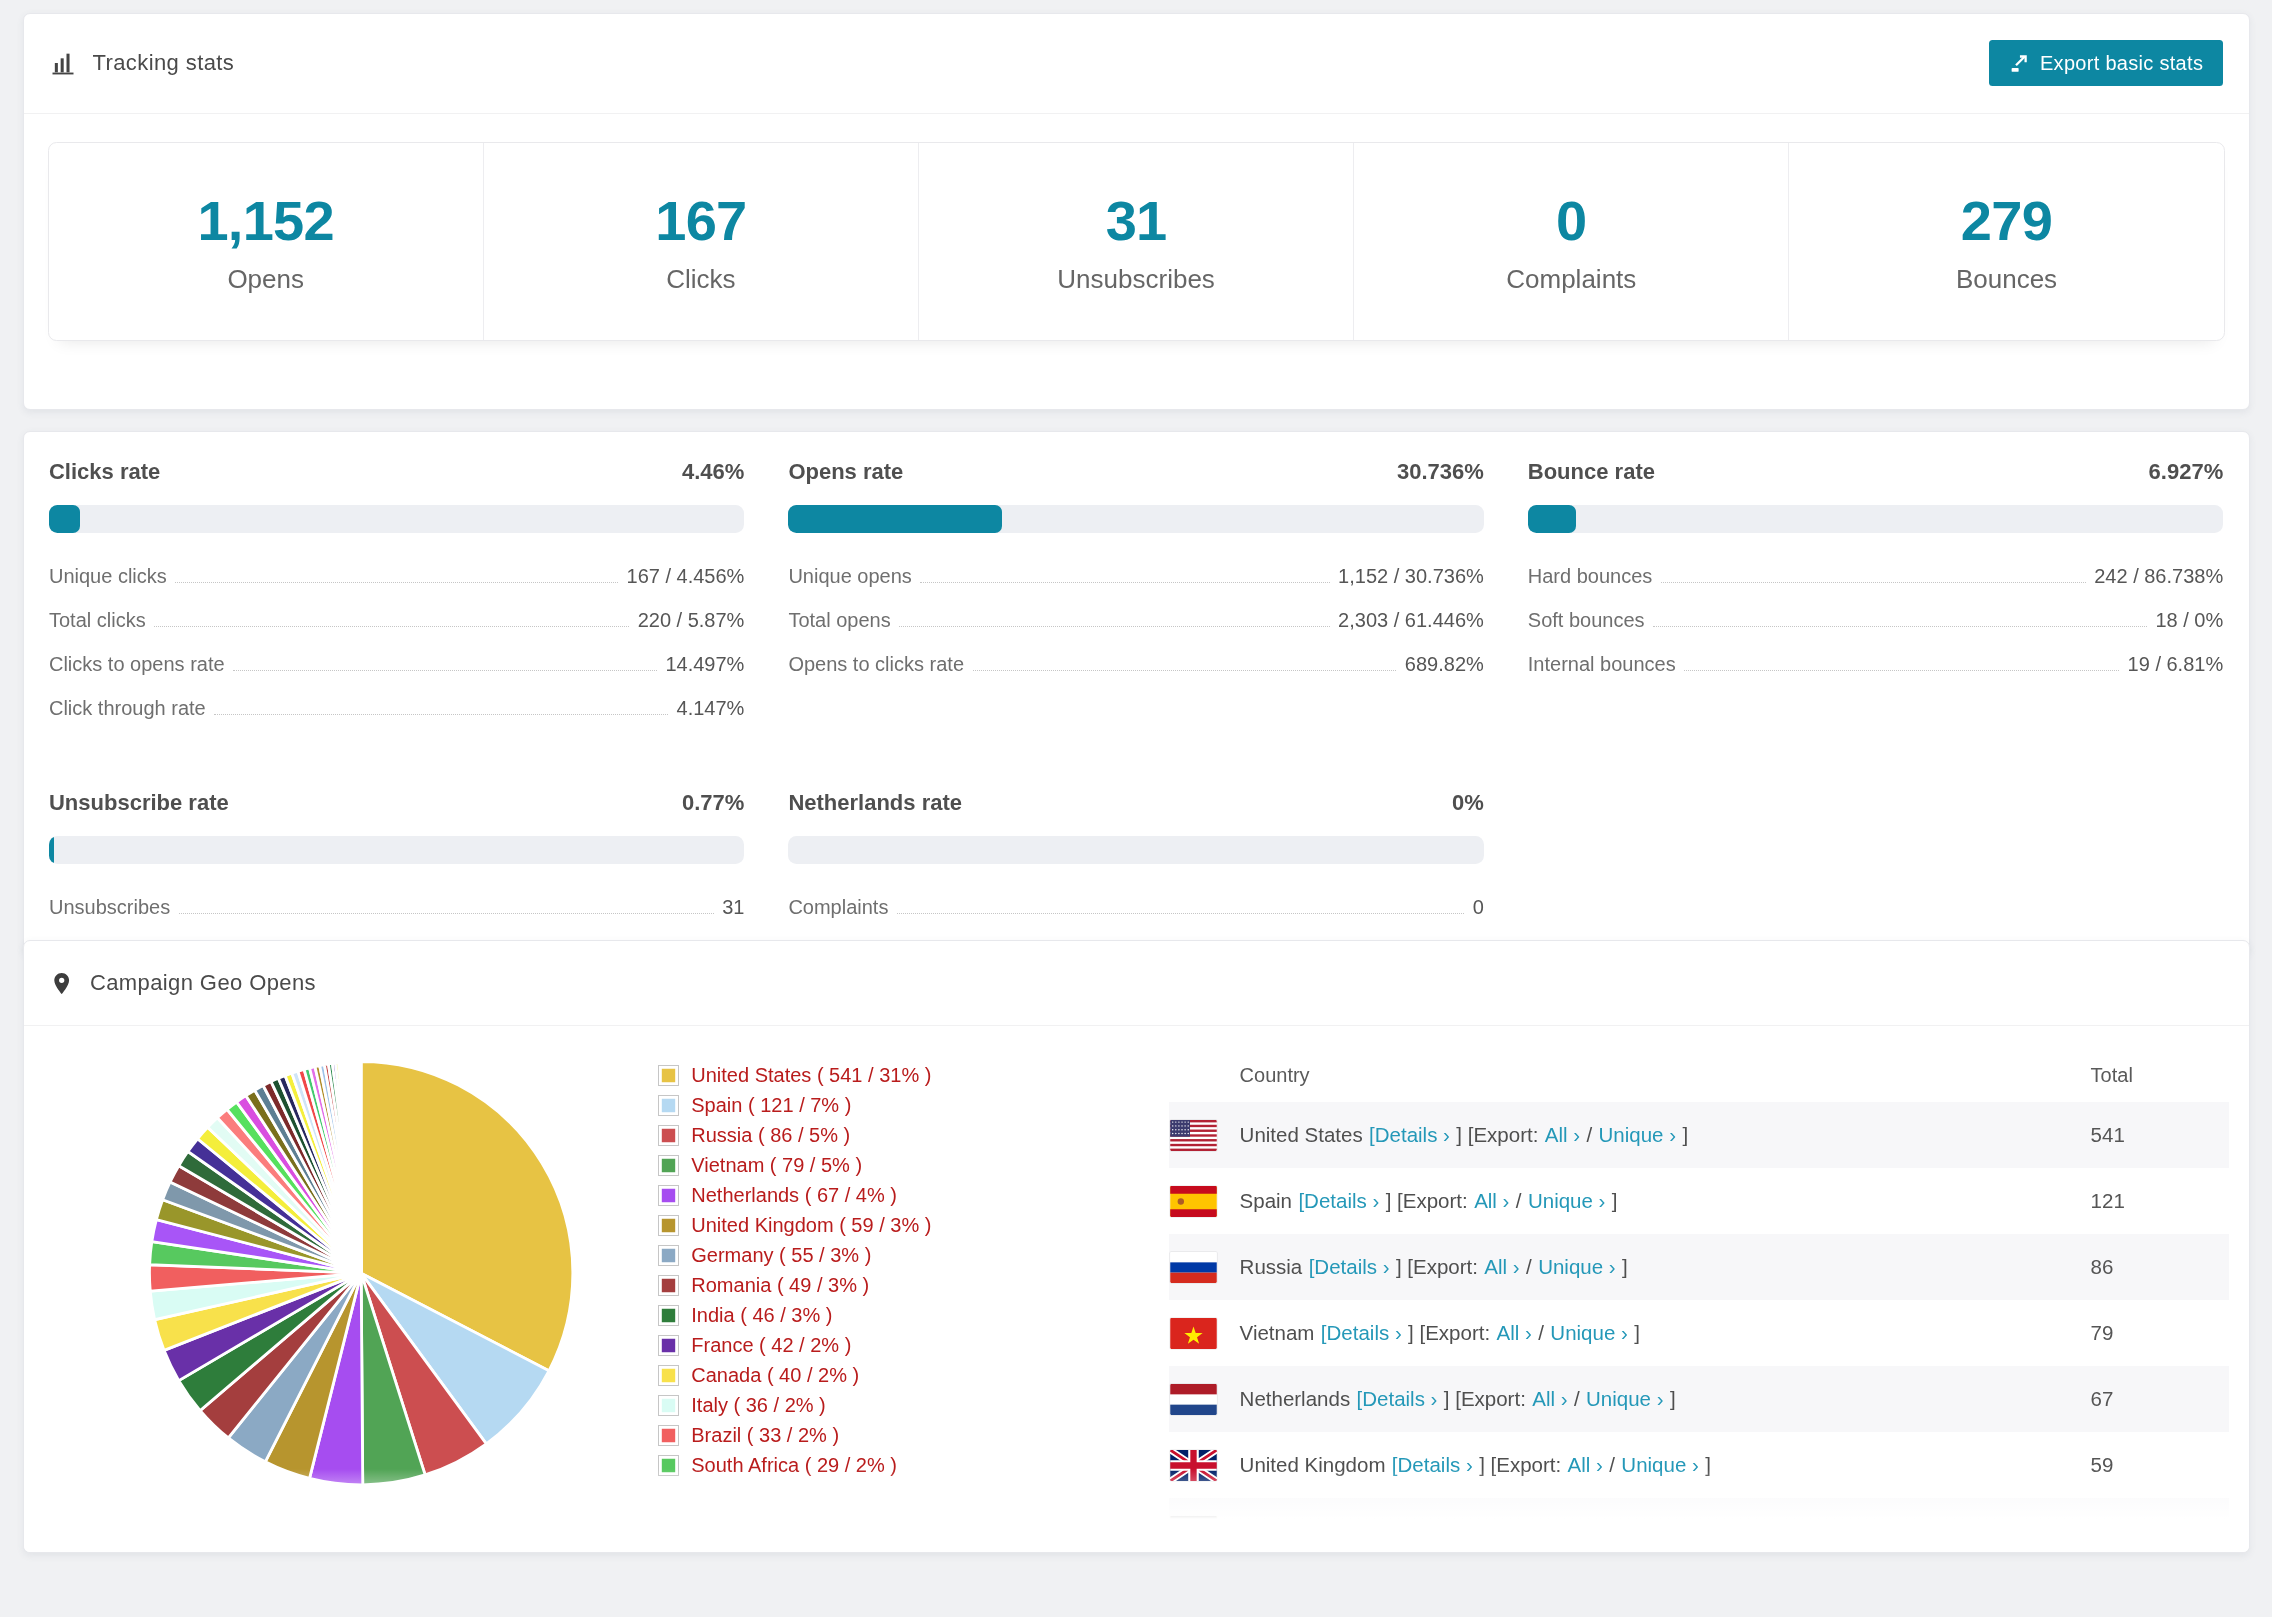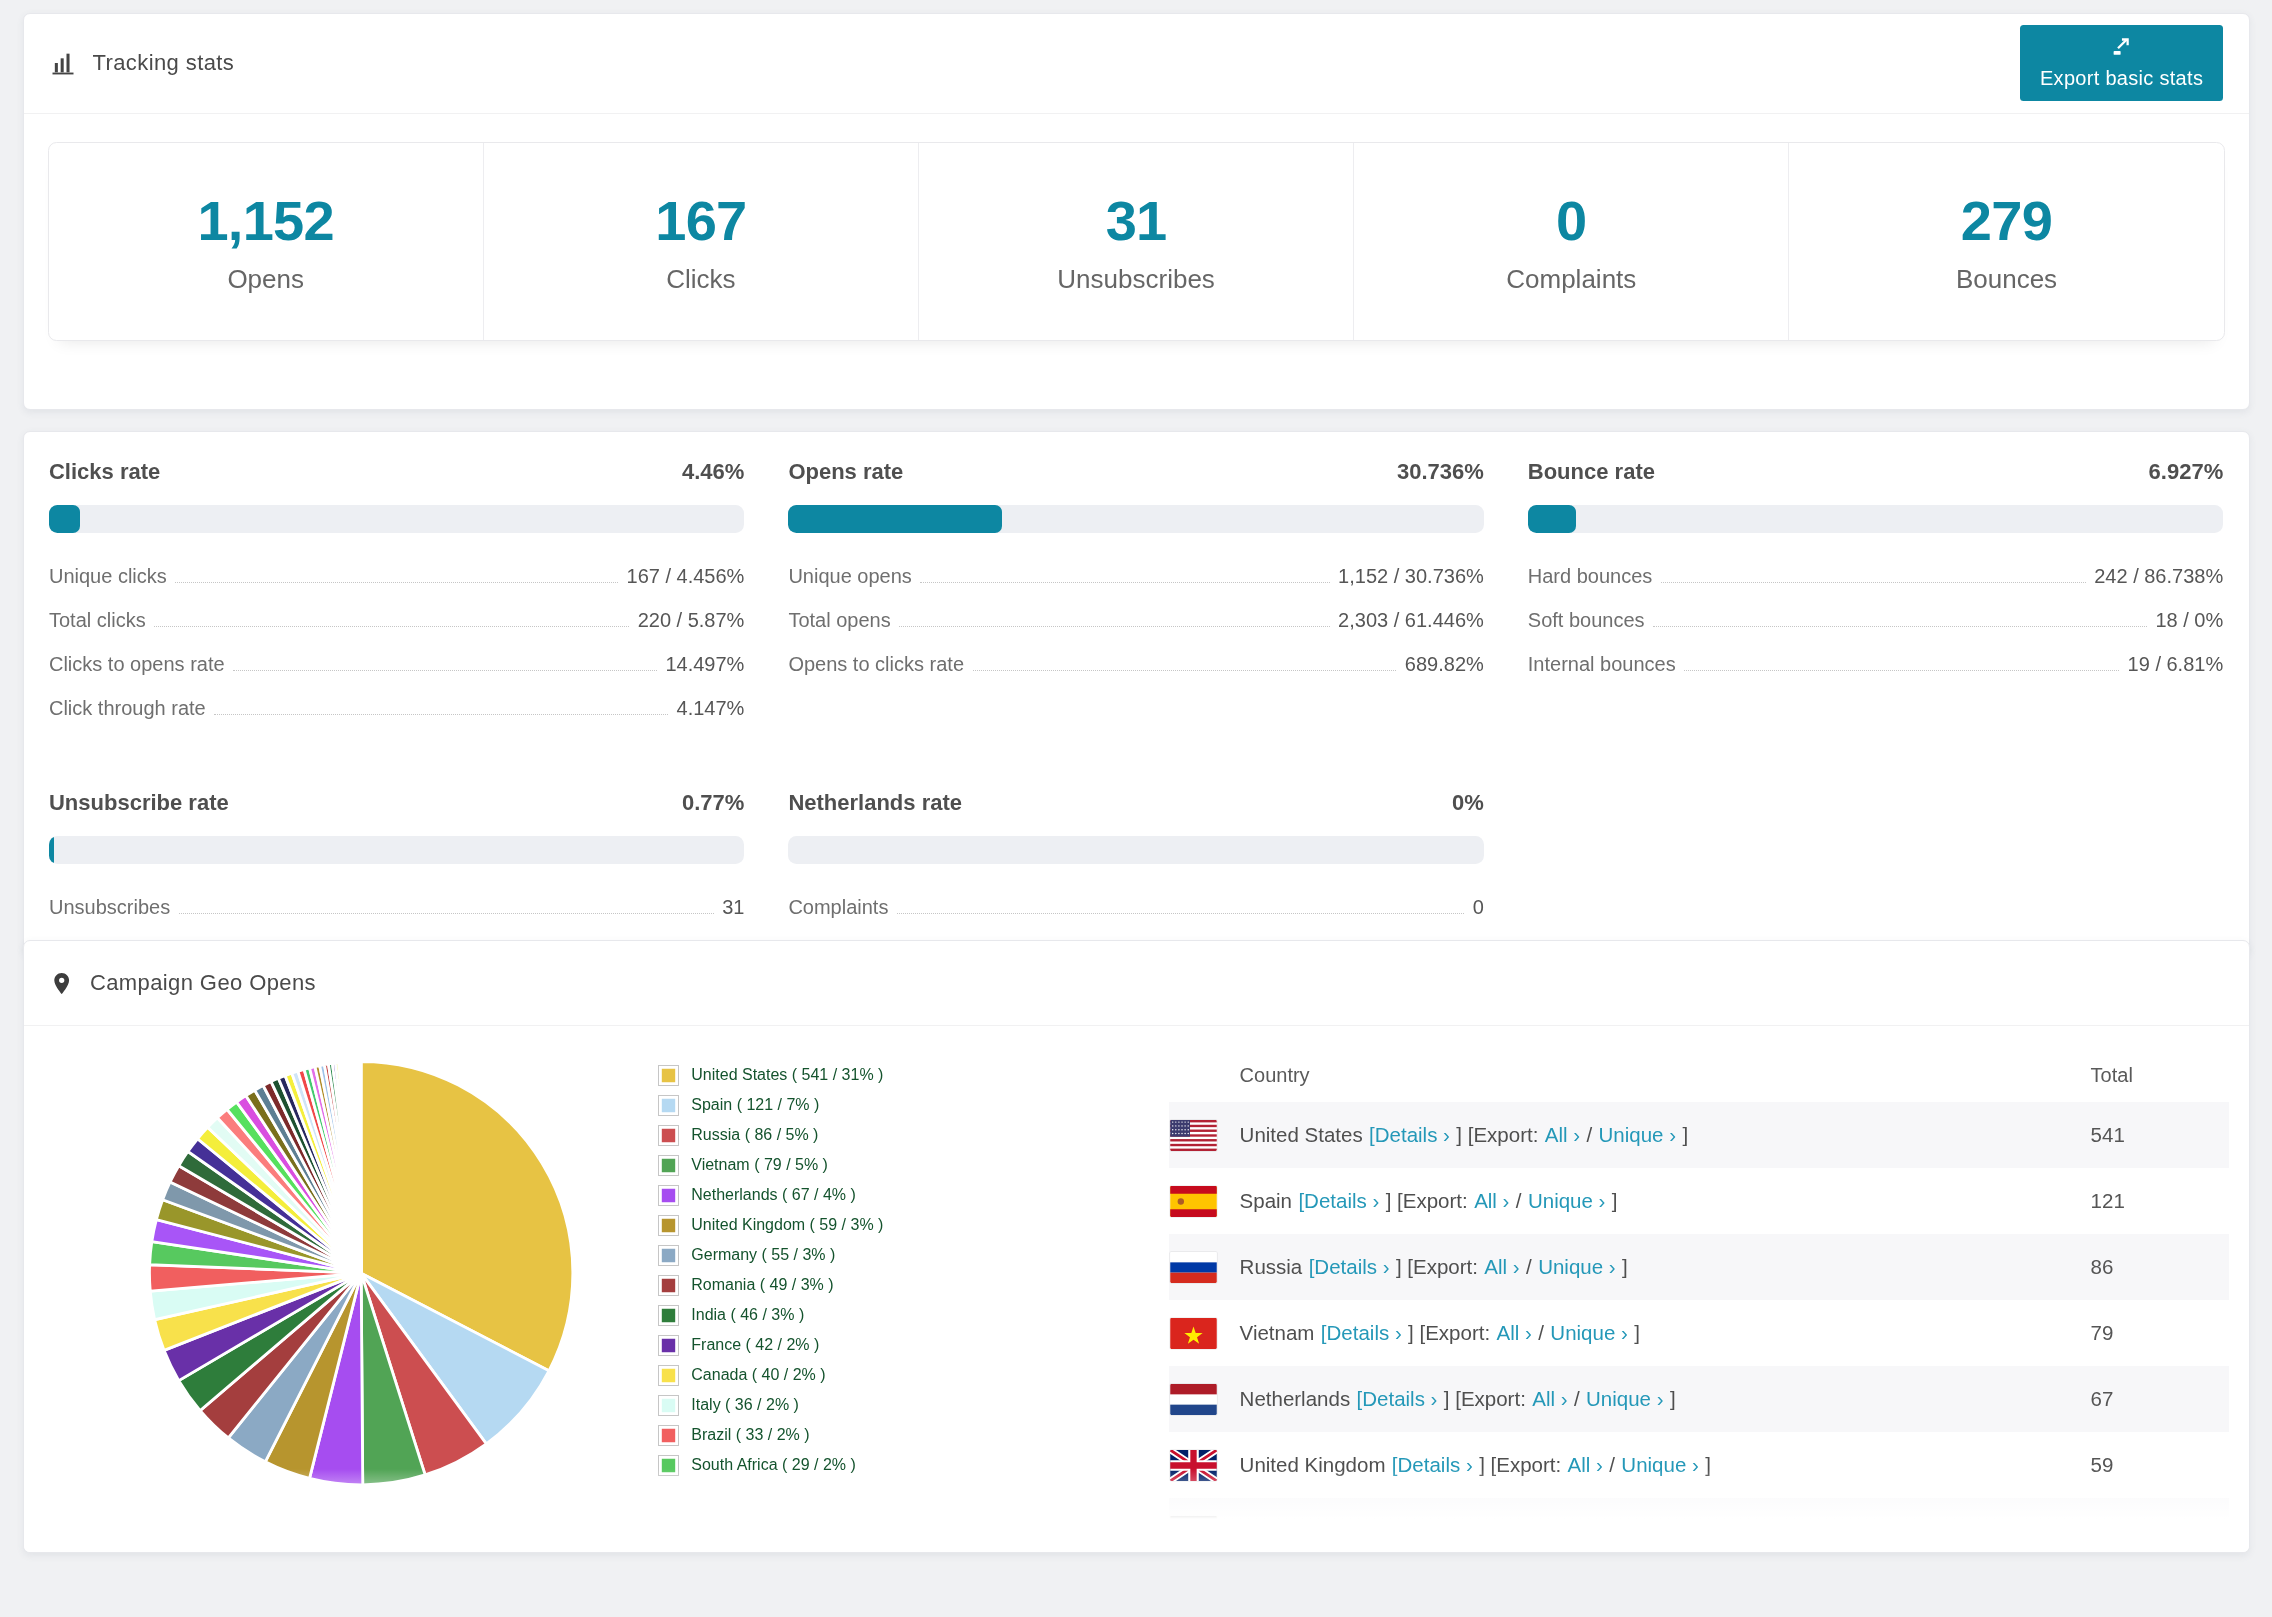--- a/index.html
+++ b/index.html
@@ -13,21 +13,21 @@
 
   .card-head { display:flex; align-items:center; padding:0 25.4px; border-bottom:1.4px solid #f1f1f2; }
   #card-tracking .card-head { height:100px; }
   #card-geo .card-head { height:85px; }
   .head-icon { display:inline-flex; margin-right:15.5px; color:#3f3f3f; }
   .card-title { font-size:22px; color:#4a4a4a; font-weight:500; letter-spacing:0.4px; }
   .head-spacer { flex:1; }
 
   .btn-export { display:inline-flex; align-items:center; gap:10px; background:#0d87a2; color:#fff;
                 border:none; border-radius:3.5px; font-size:20px; font-weight:500; padding:11.3px 20px;
-                font-family:inherit; cursor:pointer; letter-spacing:0.3px;flex-direction:column; }
+                font-family:inherit; cursor:pointer; letter-spacing:0.3px; }
 
   .summary-group { position:absolute; left:24px; right:24px; top:128px; height:199px;
                    border:1.4px solid #e9e9ec; border-radius:8.5px; display:flex;
                    box-shadow:0 12.7px 15.5px -11.3px rgba(0,0,0,.10); background:#fff; }
   .sum-box { flex:1; display:flex; flex-direction:column; align-items:center; justify-content:center;text-align:center; }
   .sum-box + .sum-box { border-left:1.4px solid #ededf0; }
   .sum-value { font-size:56px; font-weight:700; color:#0d87a2; letter-spacing:-0.7px; }
   .sum-label { font-size:26px; color:#666; margin-top:11.3px; }
 
   .rates-grid { display:grid; grid-template-columns:repeat(3,1fr); column-gap:44px; row-gap:49px; }
@@ -39,21 +39,21 @@
   .stat-line { display:flex; align-items:flex-end; margin-bottom:21px; }
   .stat-label { font-size:20px; color:#6f6f6f; white-space:nowrap; }
   .stat-dots  { flex:1; border-bottom:1.4px dotted #c6c6c6; margin:0 8.5px 5px; }
   .stat-value { font-size:20px; color:#565656; white-space:nowrap; }
 
   .pie-wrap { position:absolute; left:117px; top:112px; }
   .legend { position:absolute; left:634px; top:119px; }
   .legend-item { display:flex; align-items:center; height:30px; }
   .legend-swatch { width:21px; height:21px; border:0.7px solid #c6c6c6; box-shadow:inset 0 0 0 2.8px #fff;
                    margin-right:12.7px; flex:none; }
-  .legend-label { font-size:16px; color:#14532d; white-space:nowrap; }
+  .legend-label { font-size:20px; color:#b91c1c; white-space:nowrap; }
 
   .geo-table { position:absolute; left:1145px; top:107px; width:1060px; }
   .geo-hrow, .geo-row { display:grid; grid-template-columns:71px 1fr 138px; align-items:center; }
   .geo-hrow { height:54px; font-size:20px; color:#5a5a5a; }
   .geo-row { height:66px; }
   .geo-row.alt { background:#f7f7f9; }
   .flag-cell { padding-left:1.4px; display:flex; }
   .flag-cell svg { border-radius:1.4px; box-shadow:0 0 0 0.7px rgba(0,0,0,.07); }
   .country-cell { font-size:20.5px; color:#4f4f4f; white-space:nowrap; }
   .country-cell > * { margin-right:6.4px; }

